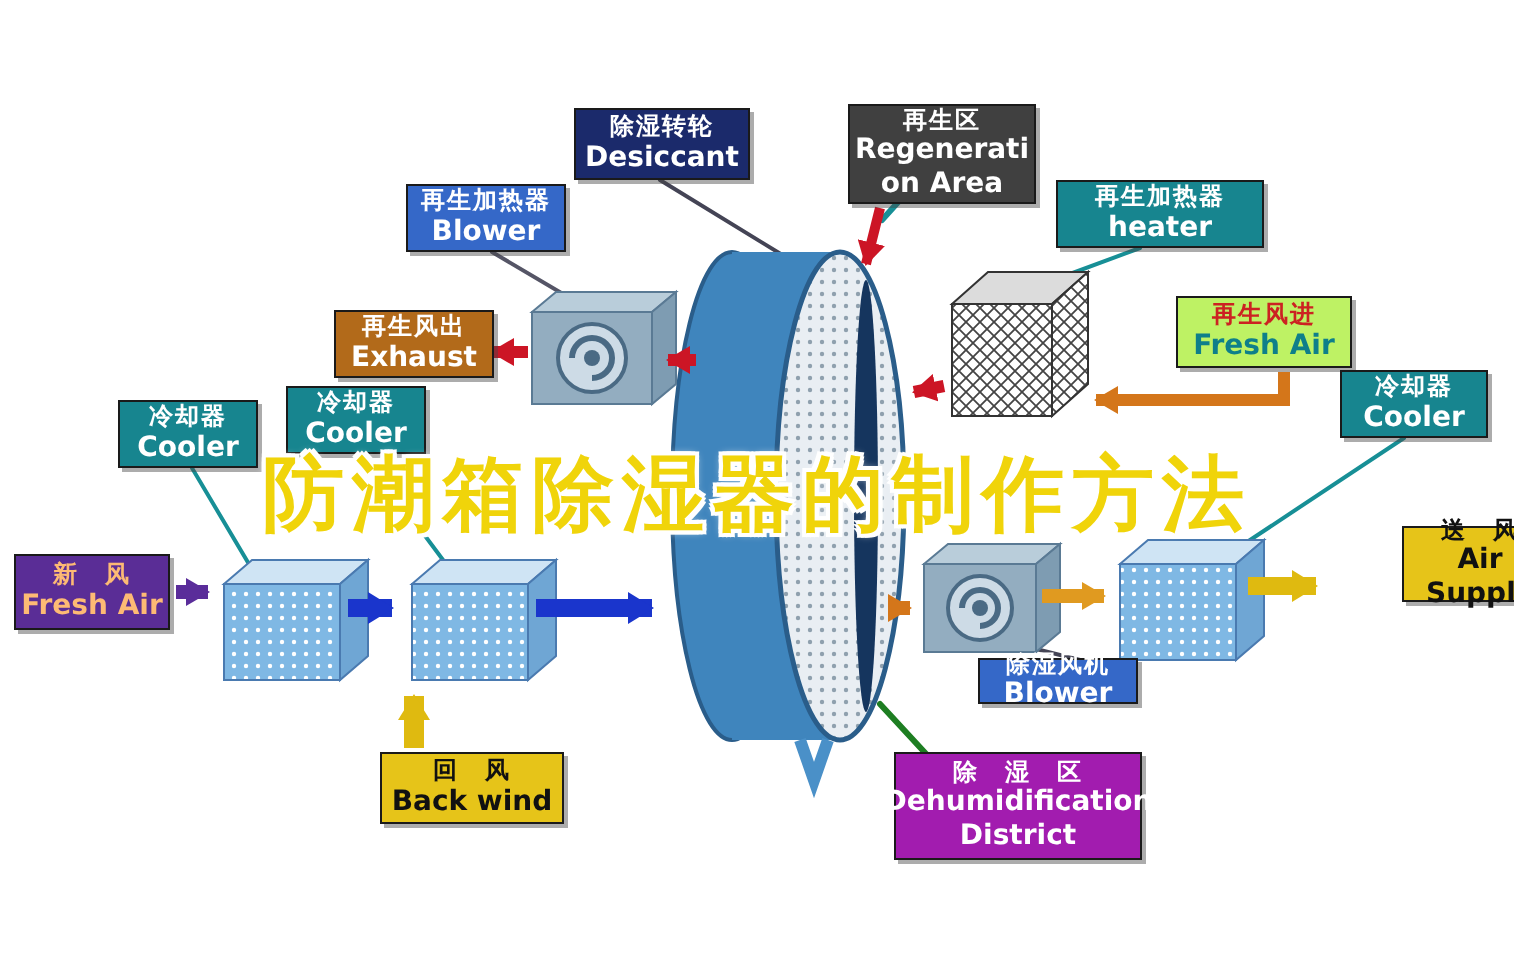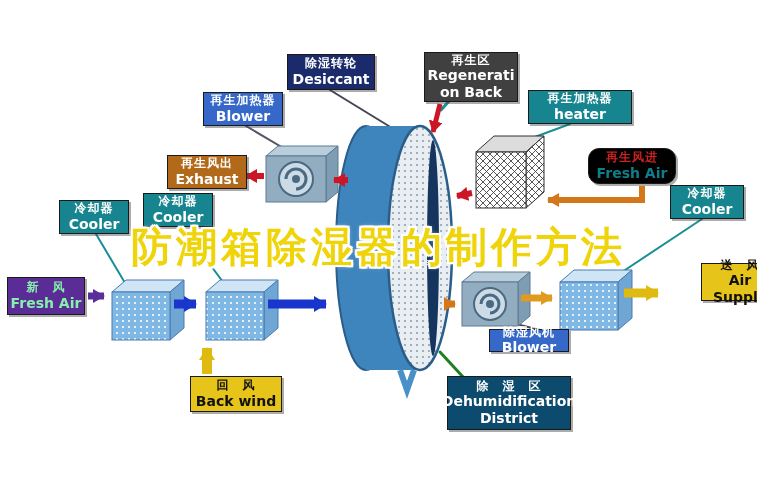--- a/index.html
+++ b/index.html
@@ -14,24 +14,24 @@
     border:1px solid #1a1a1a;box-shadow:2px 2px 0 rgba(70,70,70,.45);
     font-weight:bold;line-height:1.2;box-sizing:border-box;padding:1px 2px;
   }
   .zh{font-size:12px;letter-spacing:1px;}
   .en{font-size:14px;letter-spacing:0;}
   .navy{background:#1b2a6b;color:#fff;}
   .teal{background:#17858f;color:#fff;}
   .teal2{background:#404040;color:#fff;}
   .blue{background:#3568c8;color:#fff;}
   .orange{background:#b26a1a;color:#fff;}
-  .purple{background:#5a2d96;color:#86efac;}
+  .purple{background:#5a2d96;color:#fdba74;}
   .yellow{background:#e6c419;color:#111;margin-left:28px;}
-  .green{background:#0c4a6e;color:#fff;}
-  .whitebox{background:#000000;border-radius:11px;}
+  .green{background:#a21caf;color:#fff;}
+  .whitebox{background:#bef264;}
   .whitebox .zh{color:#cc2222;}
   .whitebox .en{color:#0e7f8a;}
   #title{
     position:absolute;z-index:6;top:220px;left:50%;transform:translateX(-50%);
     white-space:nowrap;font-size:41px;font-weight:bold;letter-spacing:4px;
     color:#f0d40a;
     text-shadow:-2px -2px 0 #fff,2px -2px 0 #fff,-2px 2px 0 #fff,2px 2px 0 #fff,
                 -2px 0 0 #fff,2px 0 0 #fff,0 -2px 0 #fff,0 2px 0 #fff,0 0 5px #fff;
     text-align:right;
   }
@@ -156,21 +156,21 @@
   </svg>
 
   <div class="label navy" style="left:287px;top:54px;width:88px;height:36px">
     <span class="zh">除湿转轮</span>
     <span class="en">Desiccant</span>
   </div>
 
   <div class="label teal2" style="left:424px;top:52px;width:94px;height:50px">
     <span class="zh">再生区</span>
     <span class="en">Regenerati</span>
-    <span class="en">on Back</span>
+    <span class="en">on Area</span>
   </div>
 
   <div class="label blue" style="left:203px;top:92px;width:80px;height:34px">
     <span class="zh">再生加热器</span>
     <span class="en">Blower</span>
   </div>
 
   <div class="label orange" style="left:167px;top:155px;width:80px;height:34px">
     <span class="zh">再生风出</span>
     <span class="en">Exhaust</span>

